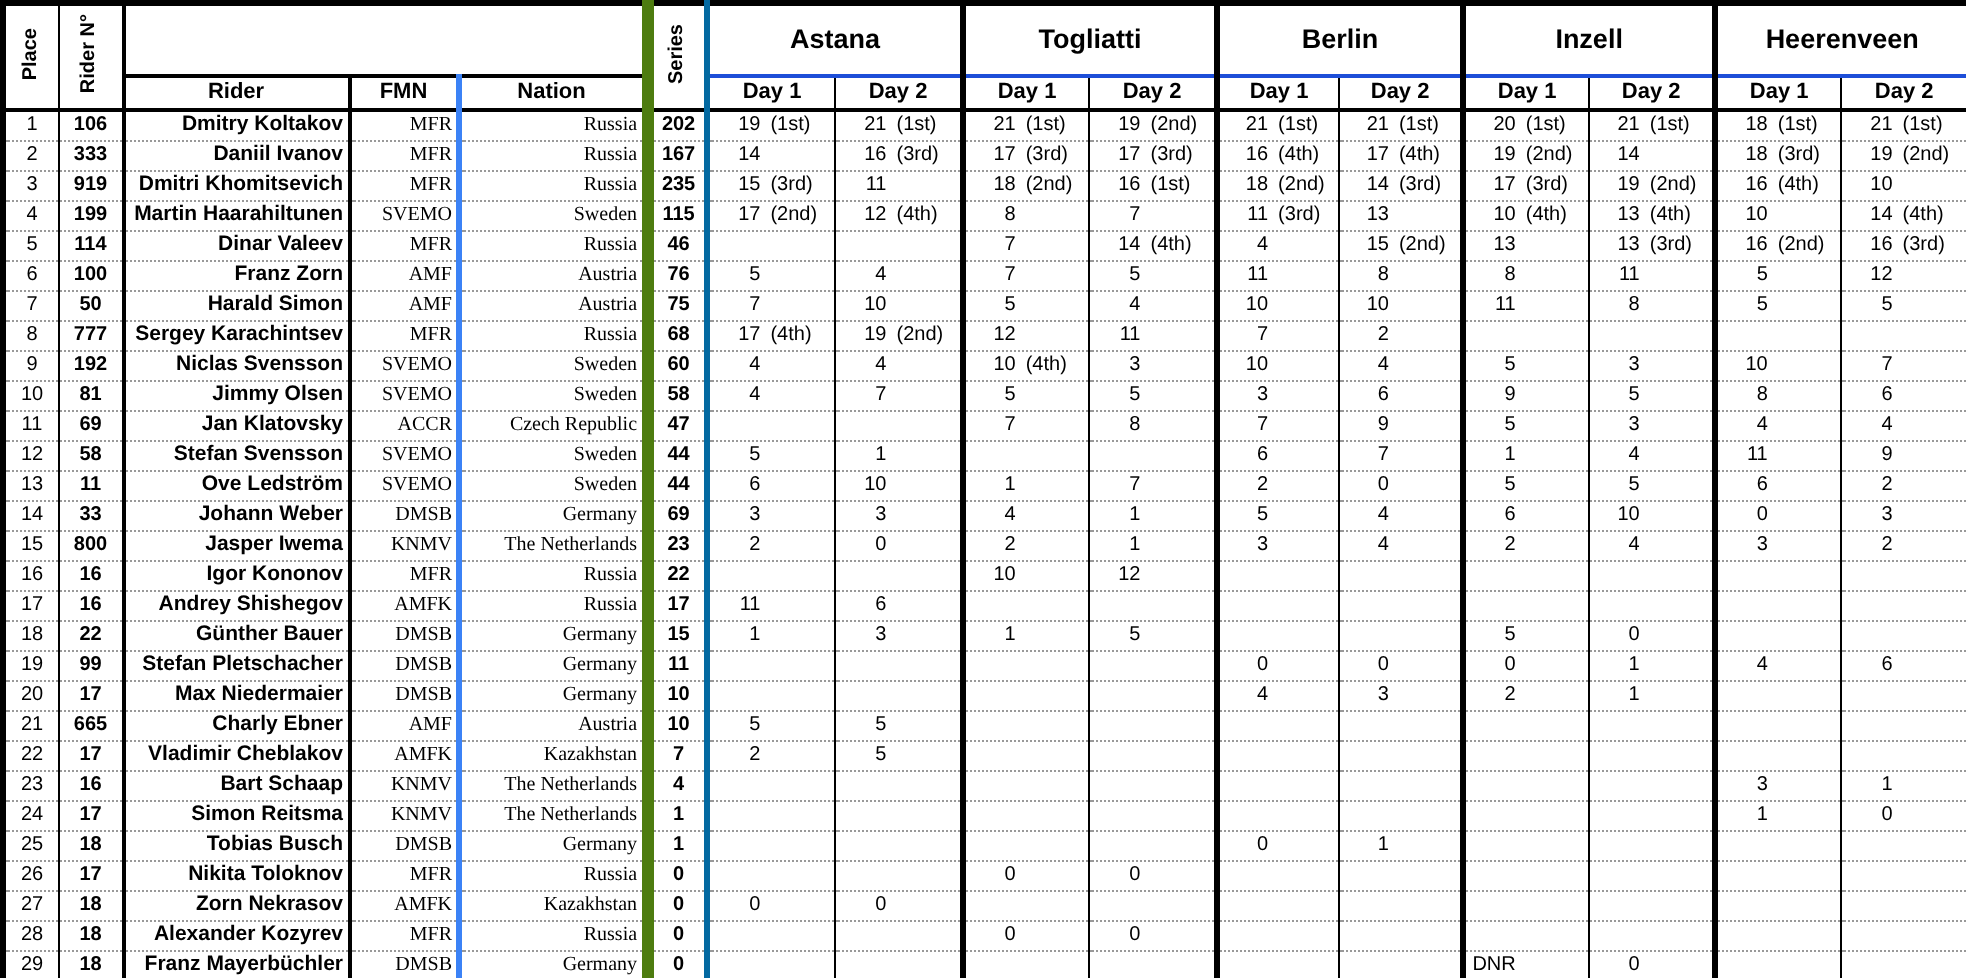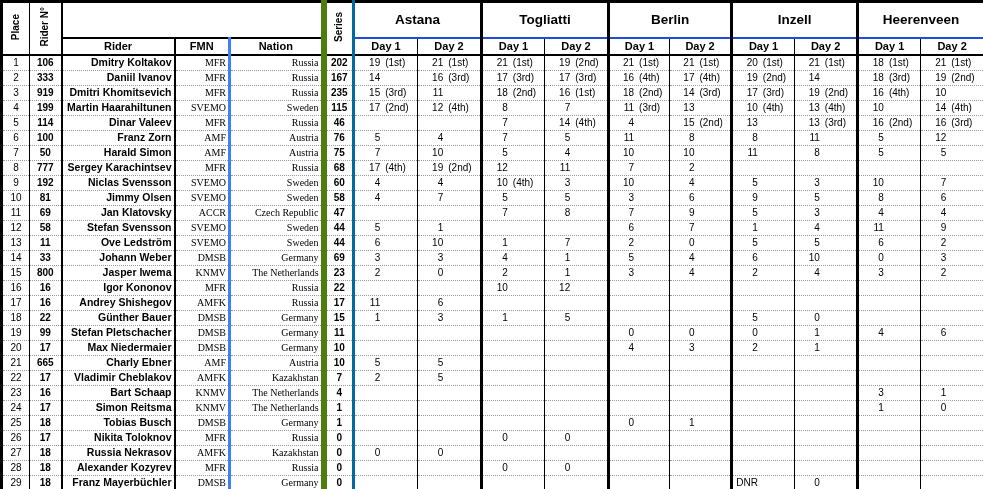--- a/index.html
+++ b/index.html
@@ -559,21 +559,21 @@
         <td class="score c-d1"></td>
         <td class="score c-d2"></td>
         <td class="score c-d1"></td>
         <td class="score c-d2"></td>
         <td class="score c-d1"></td>
         <td class="score c-d2 last"></td>
       </tr>
       <tr>
     <td class="place c-place">27</td>
     <td class="no c-no">18</td>
-    <td class="rider c-rider">Russia Nekrasov</td>
+    <td class="rider c-rider">Zorn Nekrasov</td>
     <td class="fmn c-fmn">AMFK</td>
     <td class="nation c-nation">Kazakhstan</td>
     <td class="series c-series">0</td>
   <td class="score c-d1"><span class="sv">0</span><span class="sp"></span></td>
         <td class="score c-d2"><span class="sv">0</span><span class="sp"></span></td>
         <td class="score c-d1"></td>
         <td class="score c-d2"></td>
         <td class="score c-d1"></td>
         <td class="score c-d2"></td>
         <td class="score c-d1"></td>

